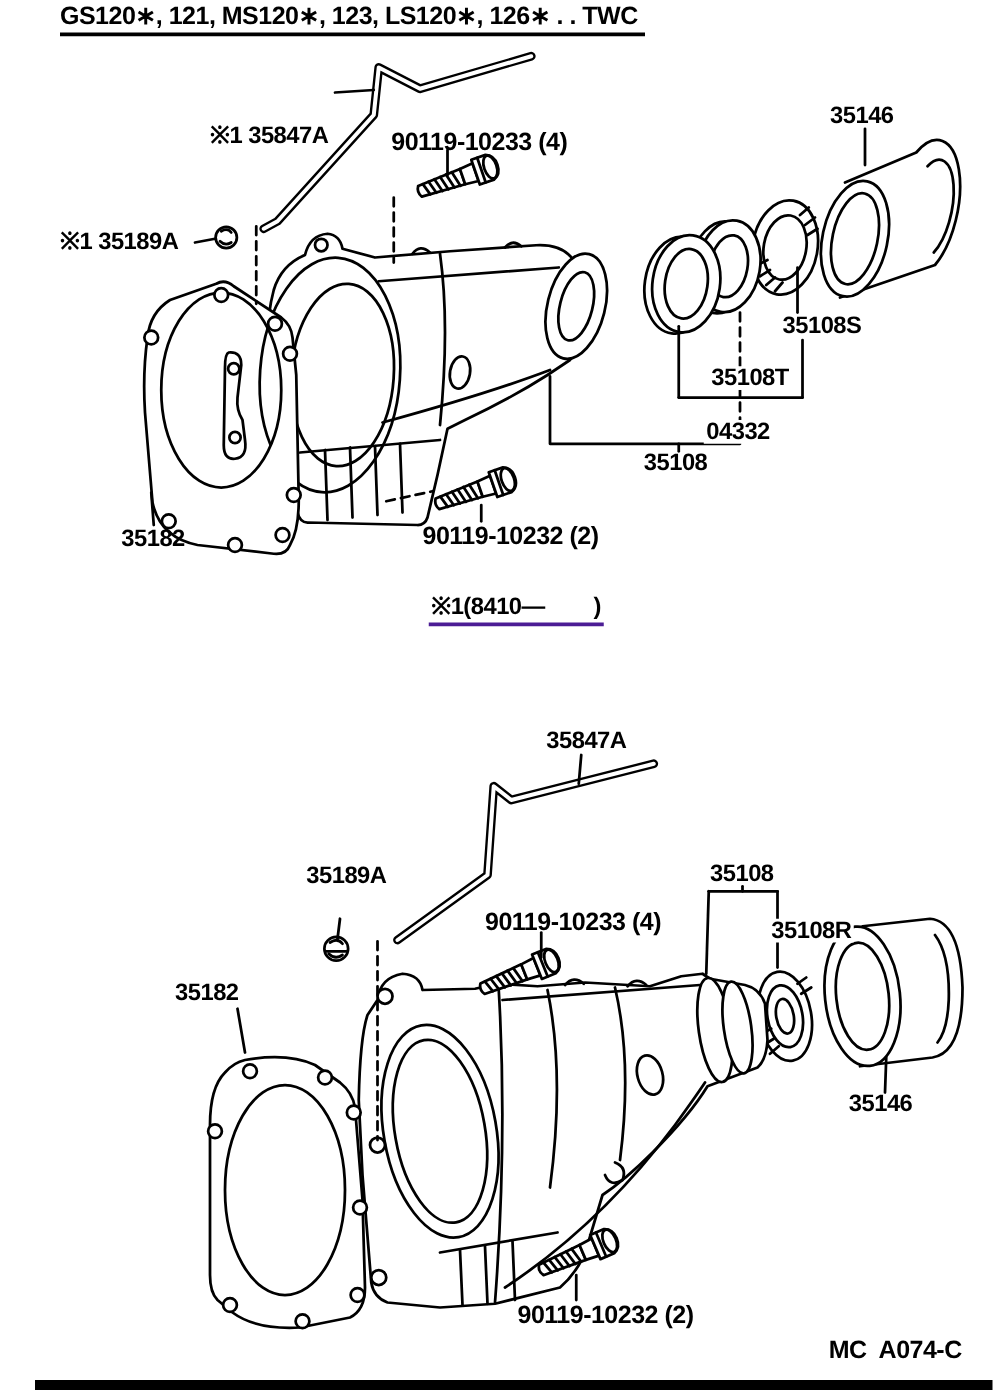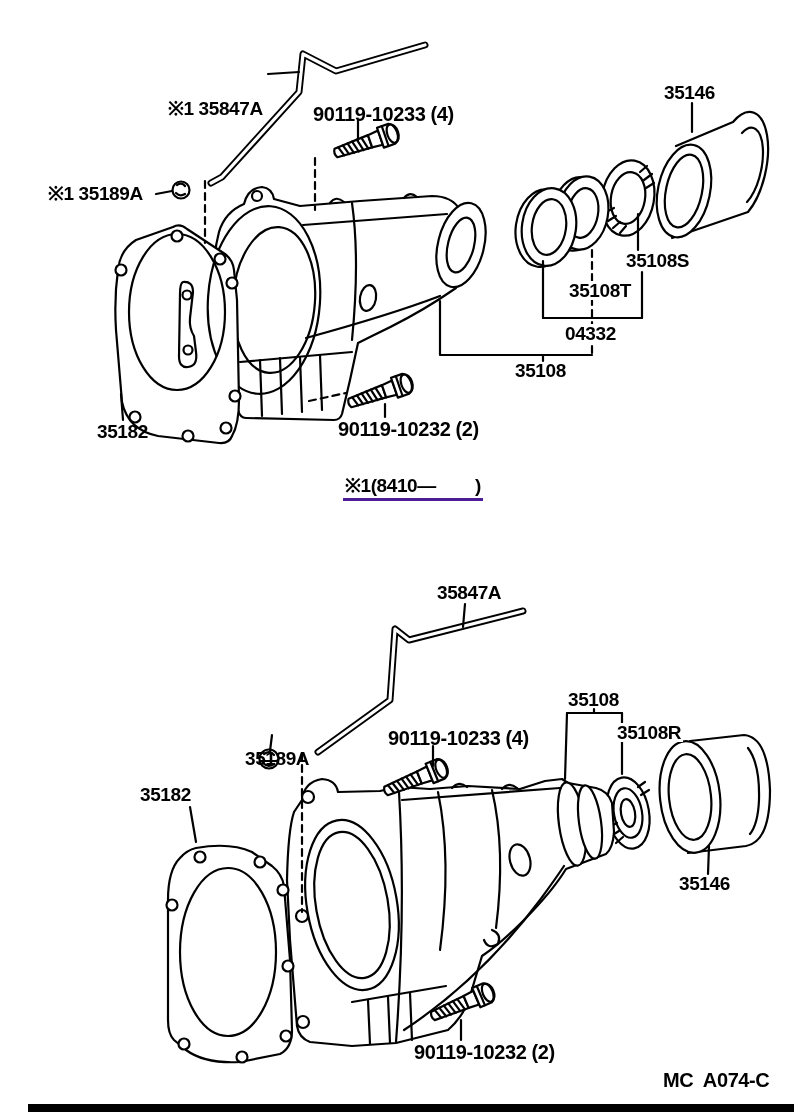--- a/index.html
+++ b/index.html
@@ -2,21 +2,21 @@
 <html><head>
 <meta charset="utf-8">
 <style>
   html,body{margin:0;padding:0;background:#fff;}
   #page{position:relative;width:800px;height:1114px;background:#fff;overflow:hidden;
         font-family:"Liberation Sans",sans-serif;}
   svg.art{position:absolute;left:0;top:0;z-index:1;}
   .lbl{position:absolute;z-index:3;color:#000;font-weight:bold;font-size:19px;
        letter-spacing:-0.4px;white-space:pre;line-height:1;}
   .lbl.sm{font-size:20px;}
-  .lbl.bg{background:#fff;padding:0 2px;}
+  .lbl.bg{background:#fff;padding:0 2px;margin-top:12px;}
   .hdr{border-bottom:3px solid #000;padding:0 6px 3px 0;font-size:20px;}
   .note-underline{border-bottom:3px solid #4c1d95;padding:0 2px 3px 2px;}
   #bottom-bar{position:absolute;left:28px;top:1104px;width:766px;height:8px;background:#000;z-index:2;}
 </style>
 </head>
 <body>
 
 <div id="page">
 
   <svg class="art" width="800" height="1114" viewBox="0 0 800 1114">
@@ -197,36 +197,37 @@
           <path d="M567,713 L565,779"></path>
           <path d="M622,713 L622,774"></path>
           <path d="M709,846 L708,874"></path>
           <path d="M190,807 L196,842"></path>
           <path d="M461,1020 L461,1040"></path>
         </g>
       </g>
     </g>
   </svg>
 
+  <div class="lbl hdr" style="left:48px;top:3px;">GS120∗, 121, MS120∗, 123, LS120∗, 126∗ . . TWC</div>
 
   <div class="lbl" style="left:168px;top:63px;margin-top:36px;">※1 35847A</div>
   <div class="lbl sm" style="left:313px;top:104px;">90119-10233 (4)</div>
   <div class="lbl" style="left:48px;top:184px;">※1 35189A</div>
   <div class="lbl" style="left:664px;top:83px;">35146</div>
   <div class="lbl" style="left:626px;top:251px;">35108S</div>
   <div class="lbl bg" style="left:567px;top:281px;">35108T</div>
   <div class="lbl bg" style="left:563px;top:324px;">04332</div>
   <div class="lbl" style="left:515px;top:361px;">35108</div>
   <div class="lbl" style="left:97px;top:422px;">35182</div>
   <div class="lbl sm" style="left:338px;top:419px;">90119-10232 (2)</div>
   <div class="lbl note-underline" style="left:343px;top:476px;">※1(8410—        )</div>
 
 
   <div class="lbl" style="left:437px;top:583px;">35847A</div>
-  <div class="lbl" style="left:245px;top:749px;">35189A</div>
+  <div class="lbl" style="left:245px;top:691px;">35189A</div>
   <div class="lbl sm" style="left:388px;top:728px;">90119-10233 (4)</div>
   <div class="lbl" style="left:568px;top:690px;">35108</div>
   <div class="lbl bg" style="left:615px;top:723px;">35108R</div>
   <div class="lbl" style="left:140px;top:785px;">35182</div>
   <div class="lbl" style="left:679px;top:874px;">35146</div>
   <div class="lbl sm" style="left:414px;top:1042px;">90119-10232 (2)</div>
 
   <div class="lbl sm" style="left:663px;top:1070px;">MC  A074-C</div>
 
   <div id="bottom-bar"></div>

